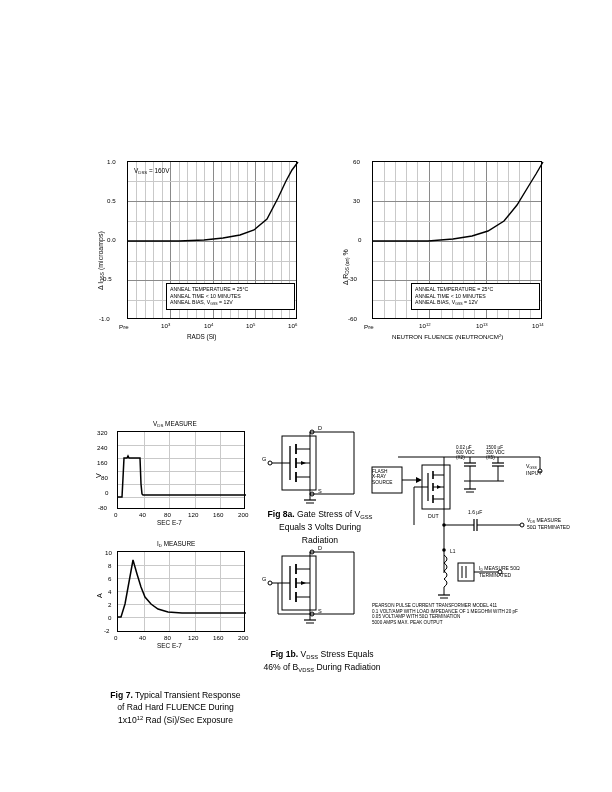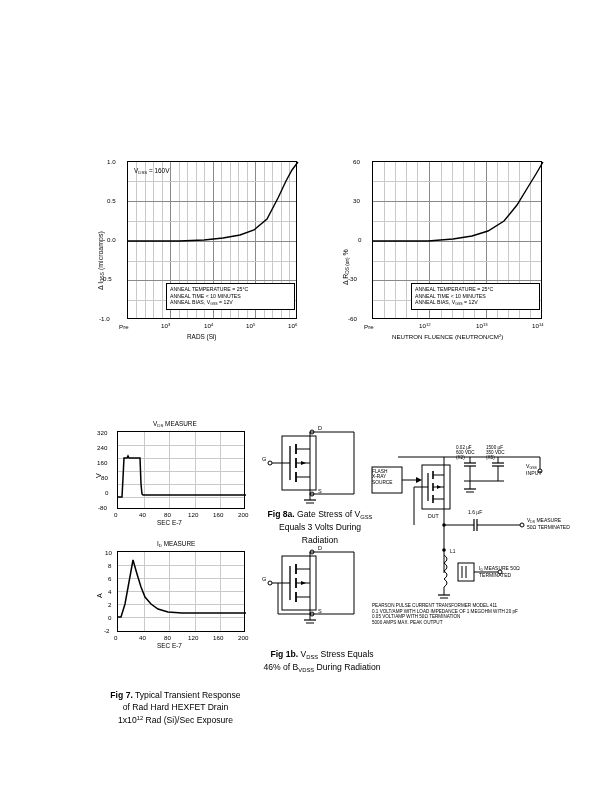--- a/index.html
+++ b/index.html
@@ -428,19 +428,19 @@
     <div class="ctext" style="left:80px;top:94px;font-size:4.8px;">L1</div>
     <div class="ctext" style="left:109px;top:110px;font-size:5px;"><span>I</span><sub>D</sub><span> MEASURE 50Ω TERMINATED</span></div>
     <div class="ctext" style="left:2px;top:148px;white-space:pre;line-height:1.25;font-size:4.6px;">PEARSON PULSE CURRENT TRANSFORMER MODEL 411
 0.1 VOLT/AMP WITH LOAD IMPEDANCE OF 1 MEGOHM WITH 20 pF
 0.05 VOLT/AMP WITH 50Ω TERMINATION
 5000 AMPS MAX. PEAK OUTPUT</div>
   </div>
 
   <div class="cap" style="left:88px;top:648px;width:175px;text-align:center;margin-top:41px;">
     <span class="b">Fig 7.</span><span class="n"> Typical Transient Response</span><br>
-    <span class="n">of Rad Hard HEXFET Drain</span><br>
+    <span class="n">of Rad Hard FLUENCE During</span><br>
     <span class="n">1x10</span><sup class="n">12</sup><span class="n"> Rad (Si)/Sec Exposure</span>
   </div>
 
 
 
 </div>
 
 </body></html>

